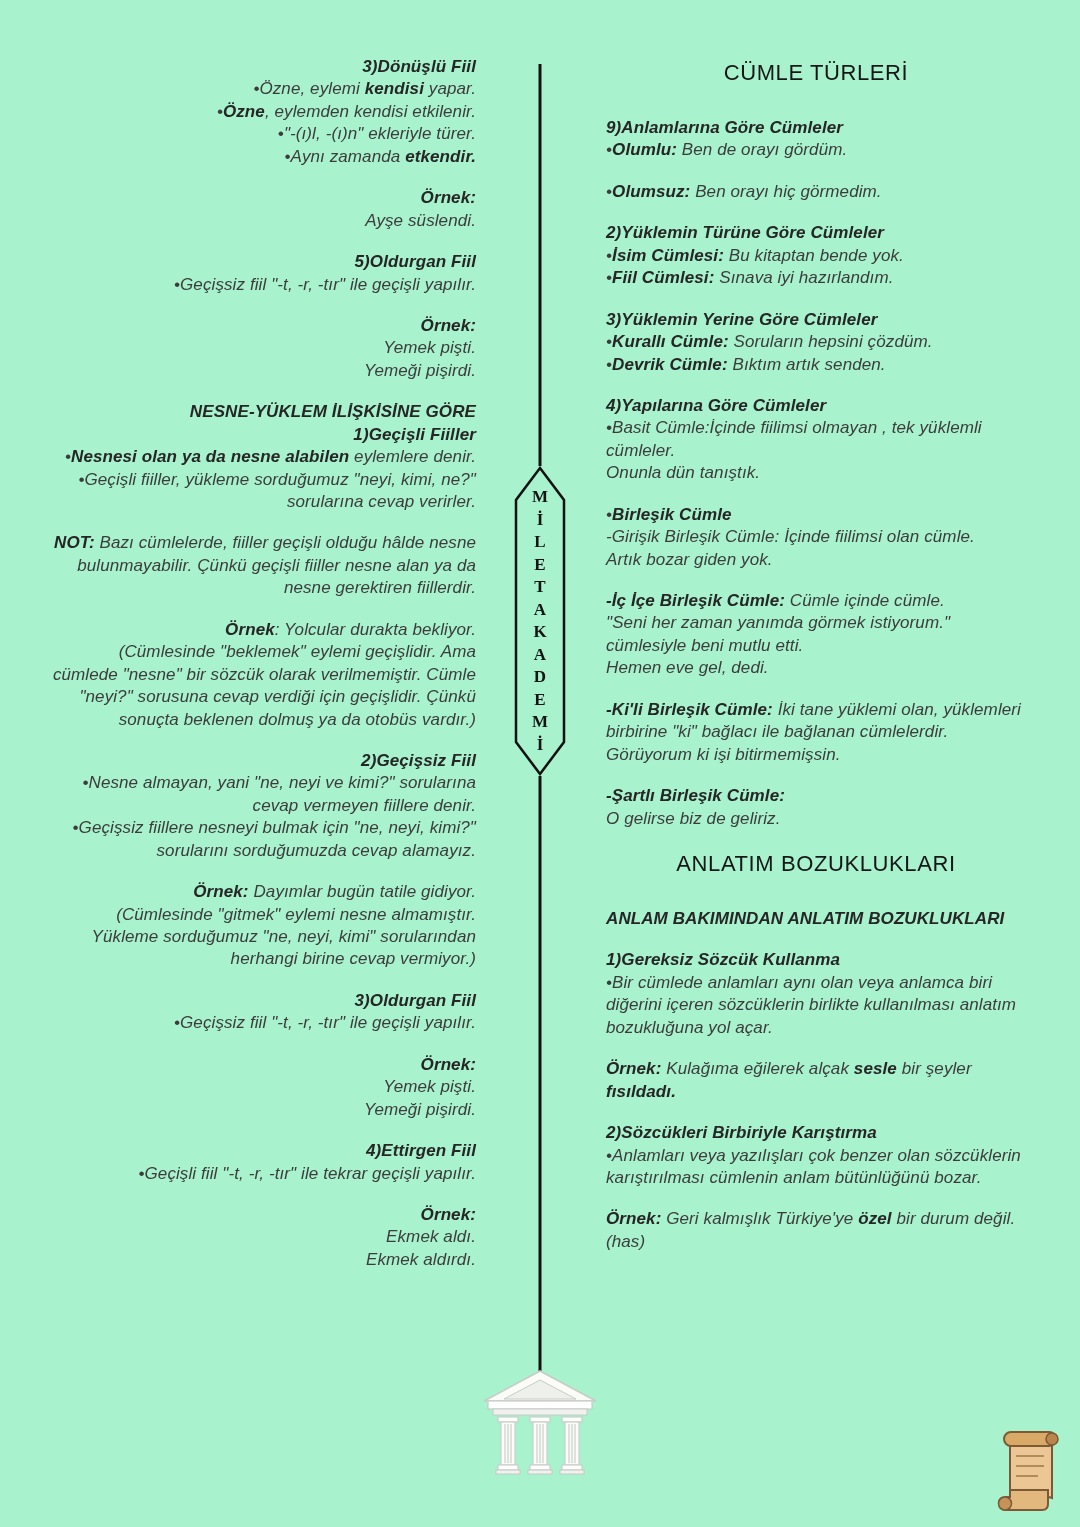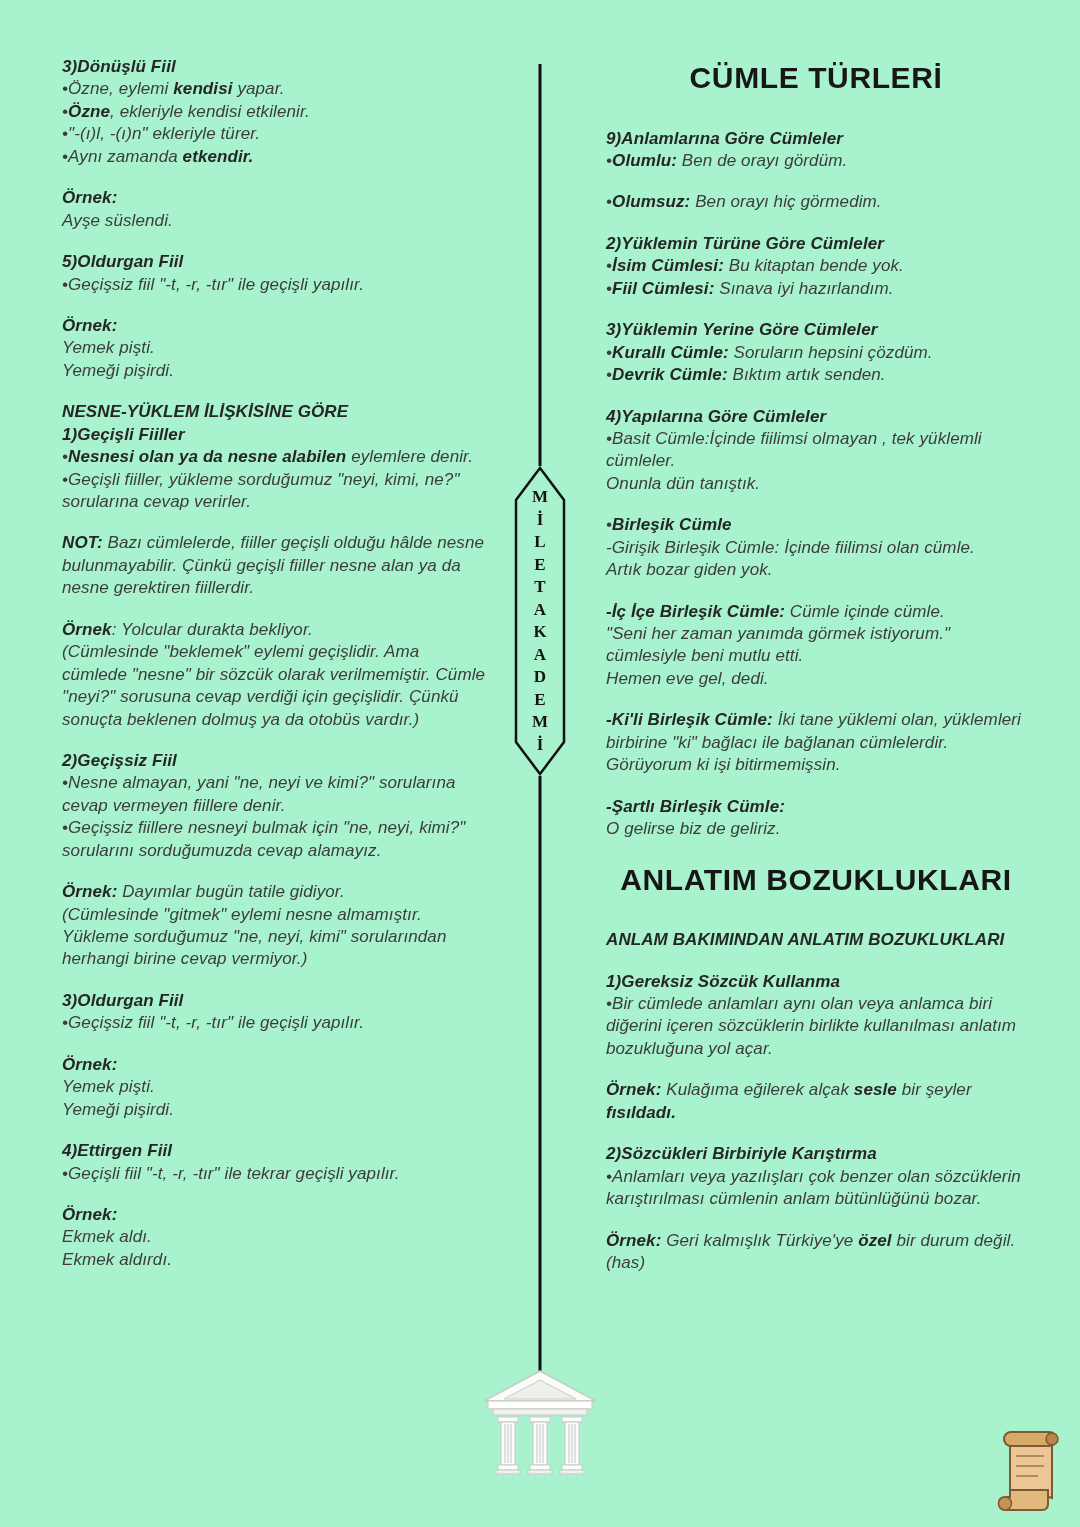--- a/index.html
+++ b/index.html
@@ -14,29 +14,29 @@
 
   
   .col {
     position:absolute;
     font-style:italic;
     font-size:17px;
     line-height:1.32;
     color:#3c3c3c;
     letter-spacing:.1px;
   }
-  .col-left  { left:62px;  top:56px; width:424px; }
+  .col-left  { left:52px;  top:56px; width:424px;text-align:right; }
   .col-right { left:606px; top:46px; width:420px; }
 
   .block { margin-bottom:19px; }
   .block .b { font-weight:700; color:#262626; }
   .block.title {
     font-style:normal;
-    font-weight:700;
-    font-size:30px;
+    font-weight:400;
+    font-size:22px;
     letter-spacing:.6px;
     text-align:center;
     color:#171717;
     margin:12px 0 30px 0;
   }
   .line { min-height:10px; }
 
   
   .divider { position:absolute; left:514px; top:64px; width:52px; height:1320px; }
   .divider .seg {
@@ -61,21 +61,21 @@
 </style>
 </head>
 <body>
 
 <div class="page">
 
   <div class="col col-left">
       <div class="block para">
         <div class="line"><span class="b">3)Dönüşlü Fiil</span></div>
         <div class="line"><span>•Özne, eylemi </span><span class="b">kendisi</span><span> yapar.</span></div>
-        <div class="line"><span>•</span><span class="b">Özne</span><span>, ekleriyle kendisi etkilenir.</span></div>
+        <div class="line"><span>•</span><span class="b">Özne</span><span>, eylemden kendisi etkilenir.</span></div>
         <div class="line"><span>•"-(ı)l, -(ı)n" ekleriyle türer.</span></div>
         <div class="line"><span>•Aynı zamanda </span><span class="b">etkendir.</span></div>
       </div>
       <div class="block para">
         <div class="line"><span class="b">Örnek:</span></div>
         <div class="line"><span>Ayşe süslendi.</span></div>
       </div>
       <div class="block para">
         <div class="line"><span class="b">5)Oldurgan Fiil</span></div>
         <div class="line"><span>•Geçişsiz fiil "-t, -r, -tır" ile geçişli yapılır.</span></div>

